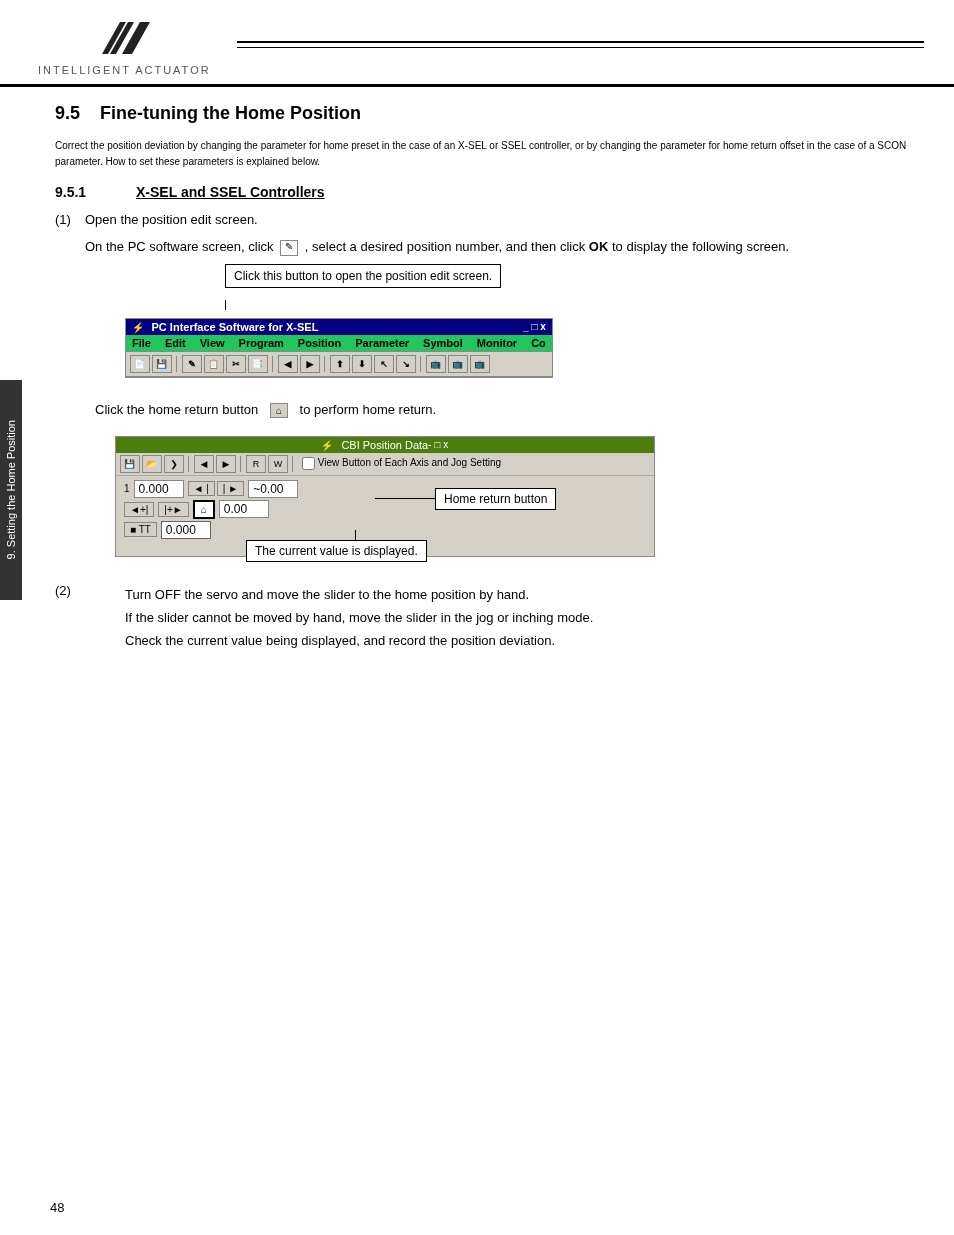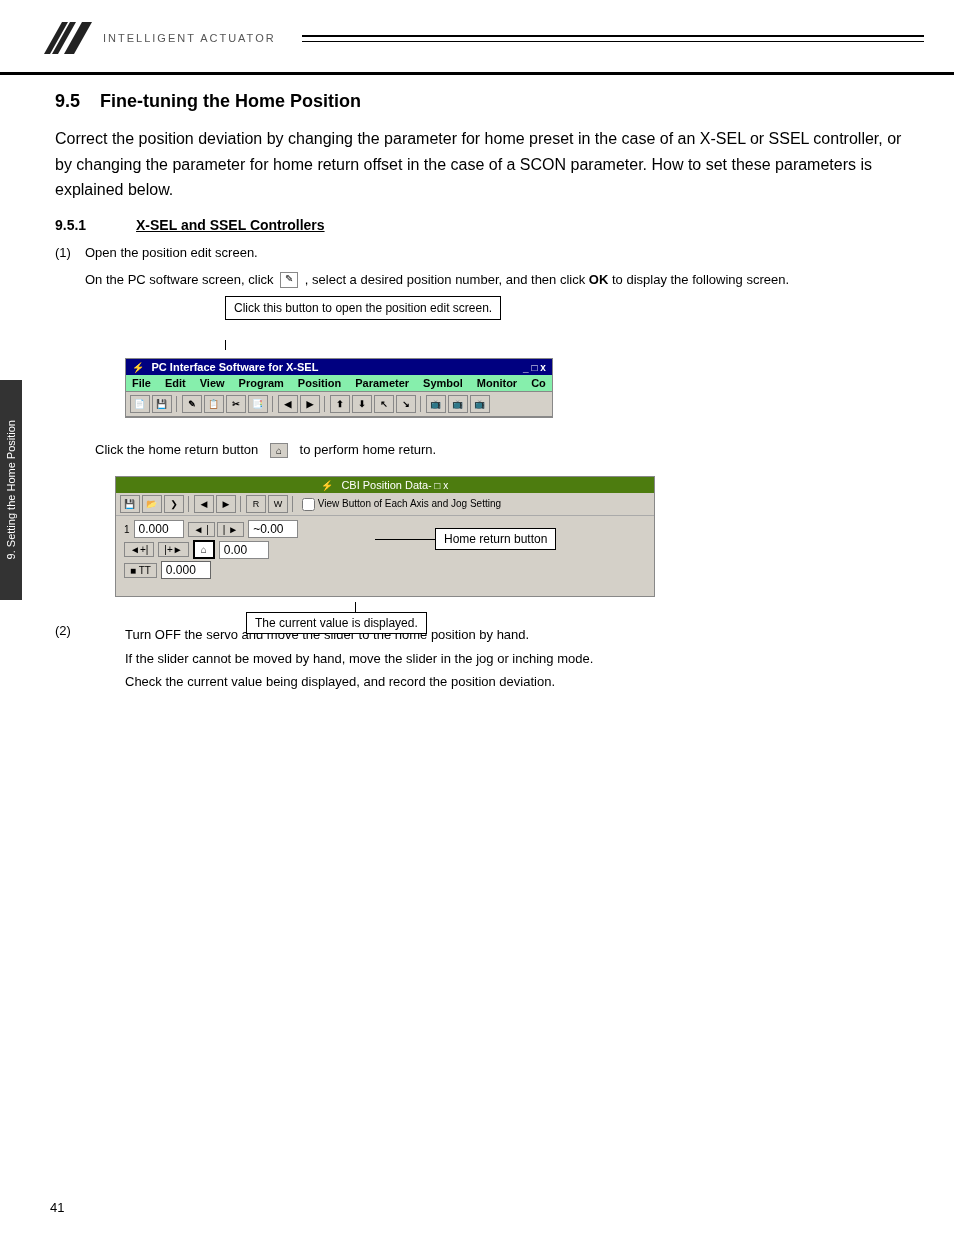--- a/index.html
+++ b/index.html
@@ -38,20 +38,21 @@
       display: flex;
       align-items: center;
       padding: 12px 30px 8px 30px;
       border-bottom: 3px solid #000;
       margin-bottom: 6px;
     }
     .logo-area {
       display: flex;
       align-items: center;
       margin-right: 16px;
+      flex-direction: column;
     }
     .company-name {
       font-size: 11px;
       letter-spacing: 2px;
       color: #555;
       margin-left: 8px;
     }
 
     
     .main-content {
@@ -60,21 +61,21 @@
 
     
     .section-title {
       font-size: 18px;
       font-weight: bold;
       margin-bottom: 14px;
     }
 
     
     .para {
-      font-size: 16px;
+      font-size: 10px;
       line-height: 1.6;
       margin-bottom: 14px;
     }
 
     
     .subsection-title {
       font-size: 14px;
       font-weight: bold;
       margin-bottom: 12px;
       margin-top: 8px;
@@ -94,21 +95,21 @@
       flex: 1;
     }
 
     
     .callout-box {
       border: 1px solid #000;
       padding: 4px 8px;
       display: inline-block;
       font-size: 12px;
       background: #fff;
-      margin-bottom: 20px;
+      margin-bottom: 12px;
       position: relative;
       left: 80px;
     }
 
     
     .screenshot-container {
       margin: 8px 0 14px 40px;
       border: 1px solid #888;
       display: inline-block;
       min-width: 360px;
@@ -117,21 +118,21 @@
     .screenshot-titlebar {
       background: #000080;
       color: #fff;
       font-size: 11px;
       padding: 2px 6px;
       display: flex;
       align-items: center;
       justify-content: space-between;
     }
     .screenshot-menubar {
-      background: #86efac;
+      background: #22c55e;
       font-size: 11px;
       padding: 2px 6px;
       border-bottom: 1px solid #888;
       display: flex;
       gap: 14px;
     }
     .screenshot-toolbar {
       background: #d4d0c8;
       padding: 3px 4px;
       display: flex;
@@ -427,21 +428,21 @@
 
     
     <div style="position:absolute; top:62px; left:290px;">
       <div style="display:flex; align-items:center;">
         <div style="width:60px;height:1px;background:#000;"></div>
         <div class="callout-label">Home return button</div>
       </div>
     </div>
 
     
-    <div style="position:absolute; top:136px; left:160px;">
+    <div style="position:absolute; top:104px; left:160px;">
       <div style="display:flex; align-items:center; flex-direction:column;">
         <div style="margin-left:40px;width:1px;height:10px;background:#000;"></div>
         <div style="display:flex;align-items:center;">
           <div style="width:1px;height:1px;"></div>
           <div class="callout-label">The current value is displayed.</div>
         </div>
       </div>
     </div>
 
   </div>
@@ -450,13 +451,13 @@
     <div class="list-num">(2)</div>
     <div class="step2-content">
       <div>Turn OFF the servo and move the slider to the home position by hand.</div>
       <div>If the slider cannot be moved by hand, move the slider in the jog or inching mode.</div>
       <div>Check the current value being displayed, and record the position deviation.</div>
     </div>
   </div>
 
 </div>
 
-<div class="page-num">41</div>
+<div class="page-num">48</div>
 
 </body></html>

